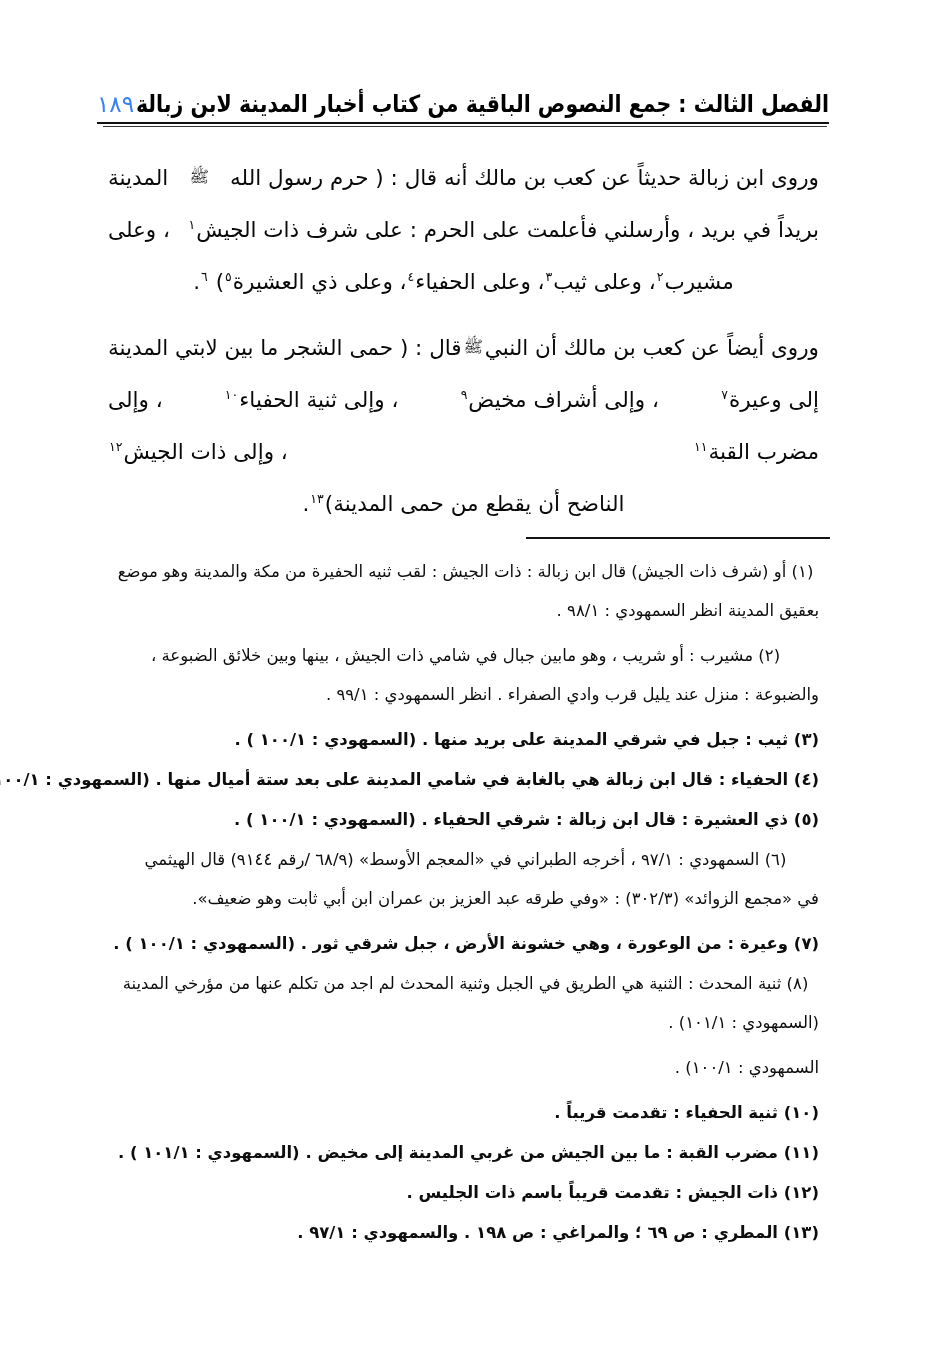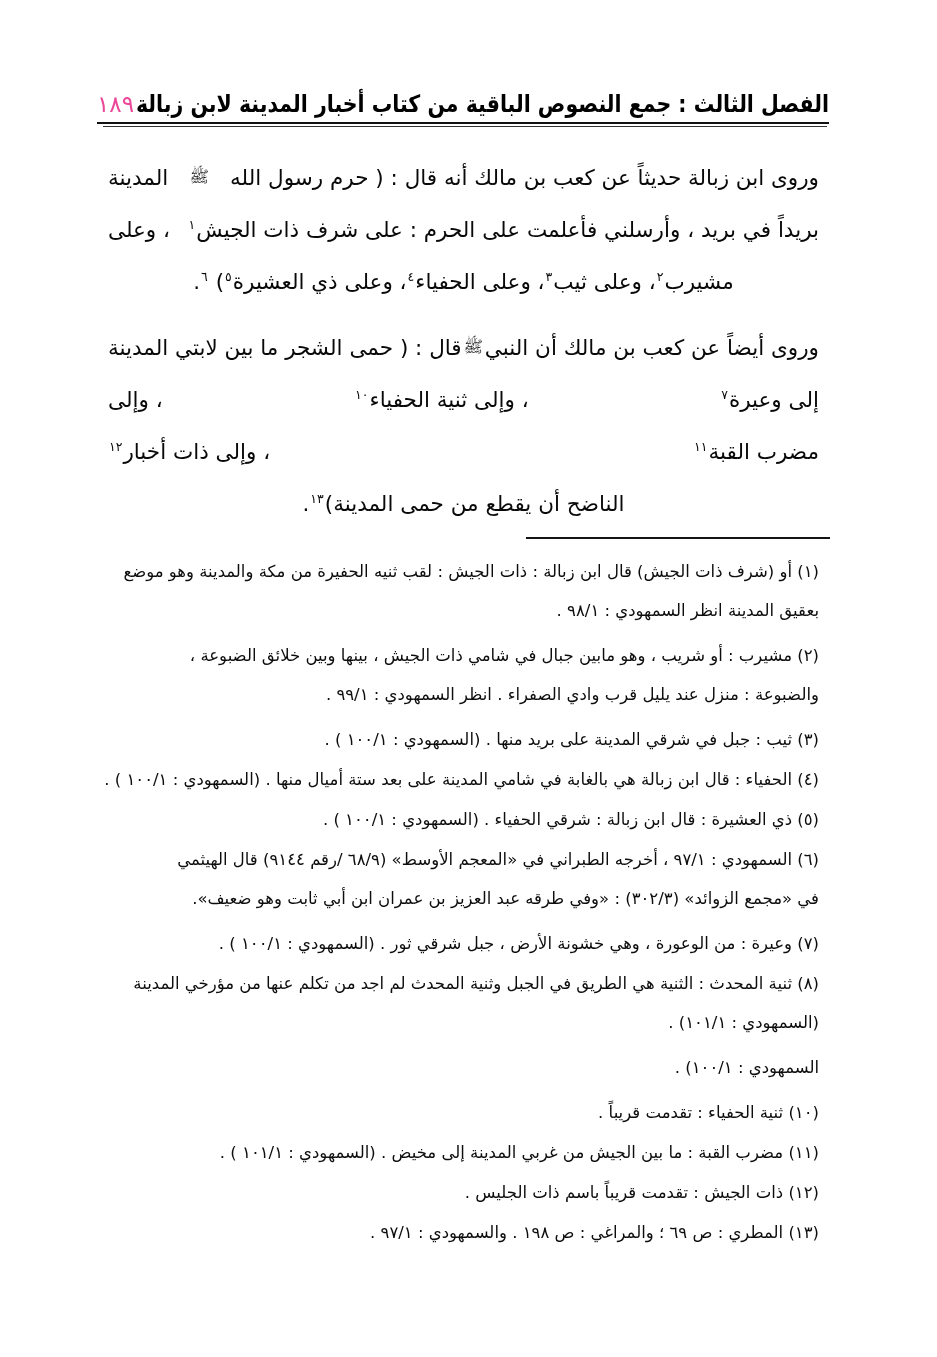--- a/index.html
+++ b/index.html
@@ -46,21 +46,21 @@
     line-height: 1.1;
     transform: scaleY(1.16);
     transform-origin: bottom right;
     color: #000;
   }
 
   .page-number {
     font-size: 23px;
     font-weight: 400;
     line-height: 1.1;
-    color: #ec4899;
+    color: #3b82f6;
     padding-bottom: 1px;
     letter-spacing: 1px;
   }
 
   .header-rule {
     position: absolute;
     top: 44px;
     right: 0;
     left: 0;
     height: 5px;
@@ -153,23 +153,23 @@
   }
 
   .fnote .fl {
     display: block;
     height: 39px;
     line-height: 39px;
     white-space: nowrap;
     overflow: visible;
   }
   .fnote .fl.center { text-align: right; }
-  .fnote .fl.rightish { text-align: right; }
-
-  .fn-tight { margin-bottom: 1px; }
+  .fnote .fl.rightish { text-align: center; }
+
+  .fn-tight { margin-bottom: 1px; font-weight: bold; }
 
   
   .page, .footnotes, .para { -webkit-font-smoothing: antialiased; }
 </style>
 </head>
 <body>
 
 <div class="page">
 
   <div class="header-band">
@@ -201,26 +201,27 @@
     </div>
 
     <div class="para para-2">
       <div class="ln justify">
         <span>وروى أيضاً عن كعب بن مالك أن النبي</span>
         <span class="sallam">ﷺ</span>
         <span>قال : ( حمى الشجر ما بين لابتي المدينة</span>
       </div>
       <div class="ln justify">
         <span><span>إلى وعيرة</span><sup class="fn">٧</sup></span>
+          <span><span>، وإلى أشراف مخيض</span><sup class="fn">٩</sup></span>
           <span><span>، وإلى ثنية الحفياء</span><sup class="fn">١٠</sup></span>
         <span>، وإلى</span>
       </div>
       <div class="ln justify">
         <span><span>مضرب القبة</span><sup class="fn">١١</sup></span>
-          <span><span>، وإلى ذات أخبار</span><sup class="fn">١٢</sup></span>
+          <span><span>، وإلى ذات الجيش</span><sup class="fn">١٢</sup></span>
       </div>
       <div class="ln center">
         <span><span>الناضح أن يقطع من حمى المدينة)</span><sup class="fn">١٣</sup></span><span>.</span>
       </div>
     </div>
 
   </div>
 
   <div class="fn-rule"></div>
 

